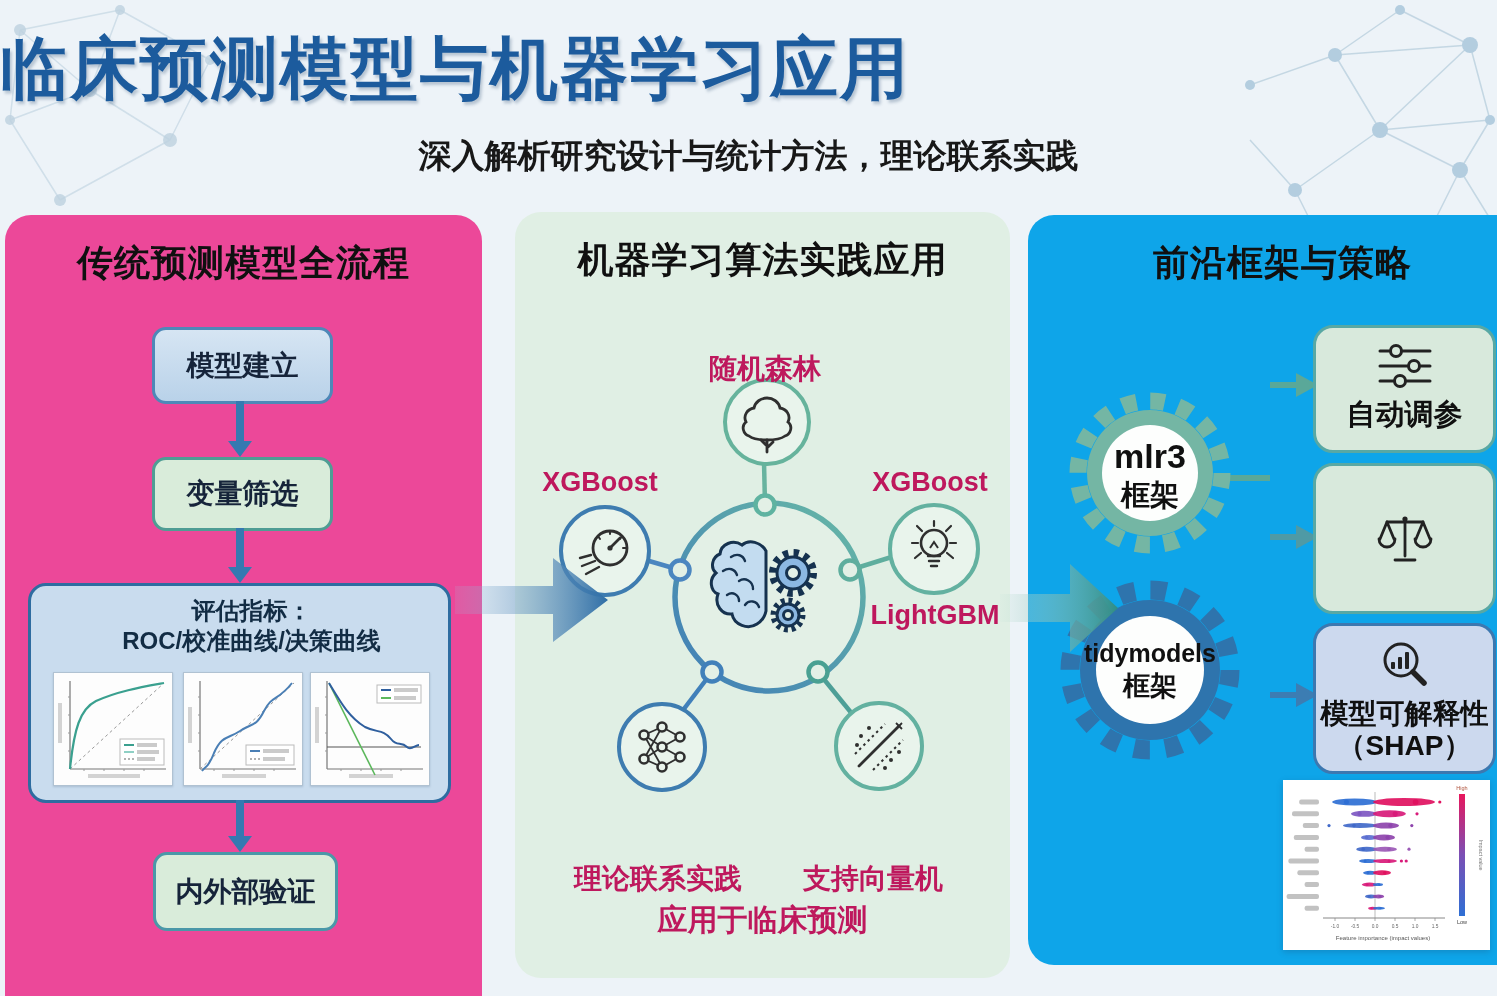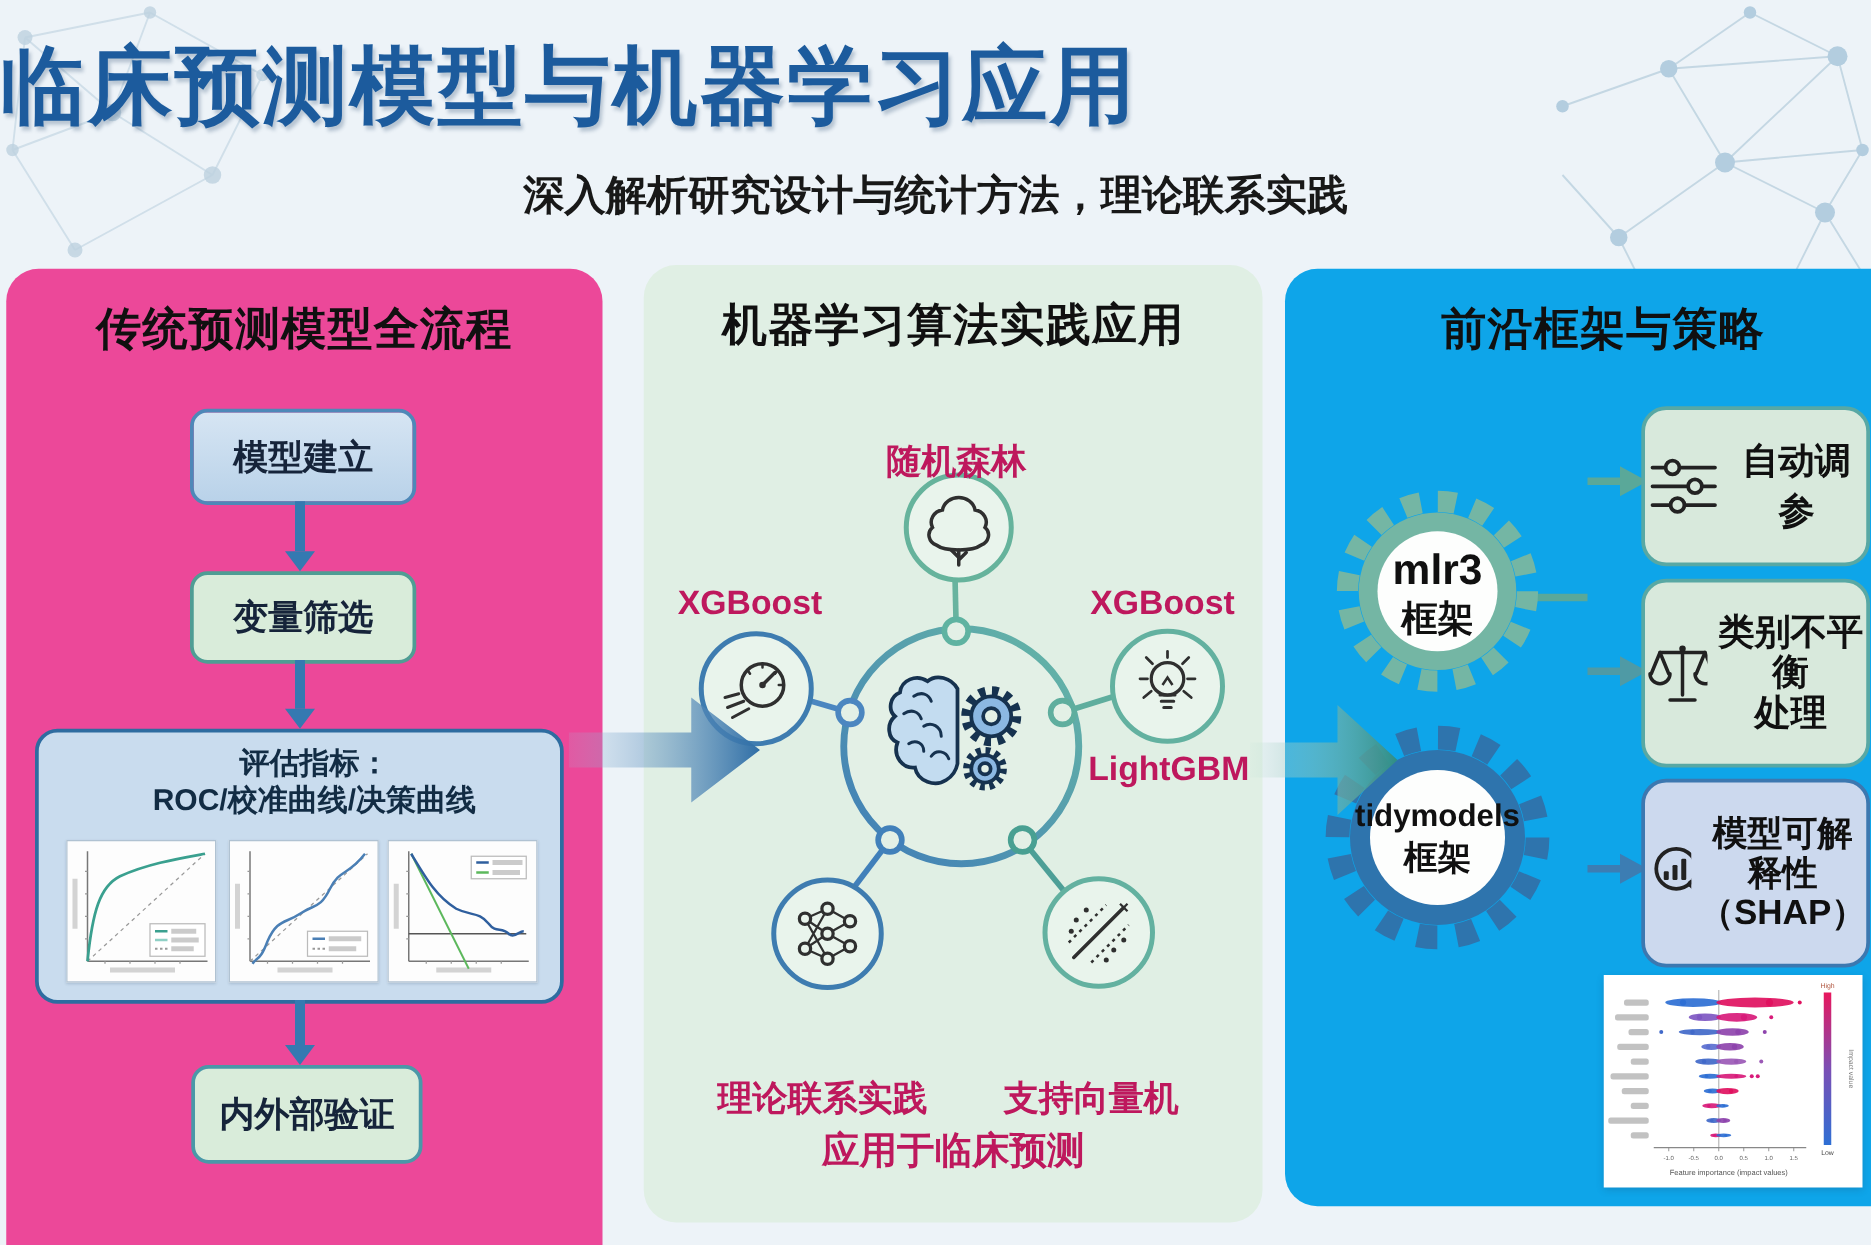--- a/index.html
+++ b/index.html
@@ -35,21 +35,21 @@
   .mini-chart{position:absolute;top:86px;width:118px;height:112px;background:#fdfdfd;
               border:1px solid #b0c2d2;box-shadow:0 1px 2px rgba(40,70,100,.2);}
   
   .mlabel{position:absolute;text-align:center;font-weight:800;color:#be185d;z-index:4;}
   .circ{position:absolute;border-radius:50%;background:#e9f4ec;z-index:3;
         display:flex;align-items:center;justify-content:center;}
   #mid-lines{position:absolute;left:0;top:0;z-index:2;}
   
   .gear-label{position:absolute;z-index:4;text-align:center;font-weight:800;color:#101010;}
   .rbox{position:absolute;width:177px;border-radius:20px;z-index:3;display:flex;
-        flex-direction:row;align-items:center;justify-content:center;gap:6px;
+        flex-direction:column;align-items:center;justify-content:center;gap:6px;
         text-align:center;font-weight:800;color:#101010;}
   .rbox.green{background:#d8e9dc;border:3.5px solid #58a8a4;}
   .rbox.blue {background:#ccd9ee;border:3.5px solid #3c78b0;}
   #shap-panel{position:absolute;left:255px;top:565px;width:207px;height:170px;
               background:#fff;box-shadow:0 2px 6px rgba(30,60,90,.25);z-index:3;}
   .xarrow{position:absolute;z-index:2;}
 </style>
 </head>
 <body>
 <div id="stage">
@@ -379,24 +379,20 @@
   <div class="rbox green" style="left:285px;top:248px;height:145px;font-size:29px;line-height:1.12;">
     <svg width="60" height="54">
       <g stroke="#222" stroke-width="2.8" fill="none" stroke-linecap="round">
         <path d="M30,7 L30,44 M12,10 L48,10 M20,48 L40,48"></path>
         <path d="M12,10 L5,27 M12,10 L19,27 M48,10 L41,27 M48,10 L55,27"></path>
         <path d="M4,27 a8,8 0 0 0 16,0"></path>
         <path d="M40,27 a8,8 0 0 0 16,0"></path>
       </g>
       <circle cx="30" cy="7" r="2.6" fill="#222"></circle>
     </svg>
-    <div>
-      <div>类别不平衡</div>
-      <div>处理</div>
-    </div>
   </div>
 
   <div class="rbox blue" style="left:285px;top:408px;height:145px;font-size:28px;line-height:1.12;">
     <svg width="58" height="56">
       <circle cx="25" cy="24" r="16" fill="none" stroke="#222" stroke-width="3"></circle>
       <g fill="#222">
         <rect x="15" y="26" width="4" height="7" rx="1"></rect>
         <rect x="22" y="21" width="4" height="12" rx="1"></rect>
         <rect x="29" y="16" width="4" height="17" rx="1"></rect>
       </g>

